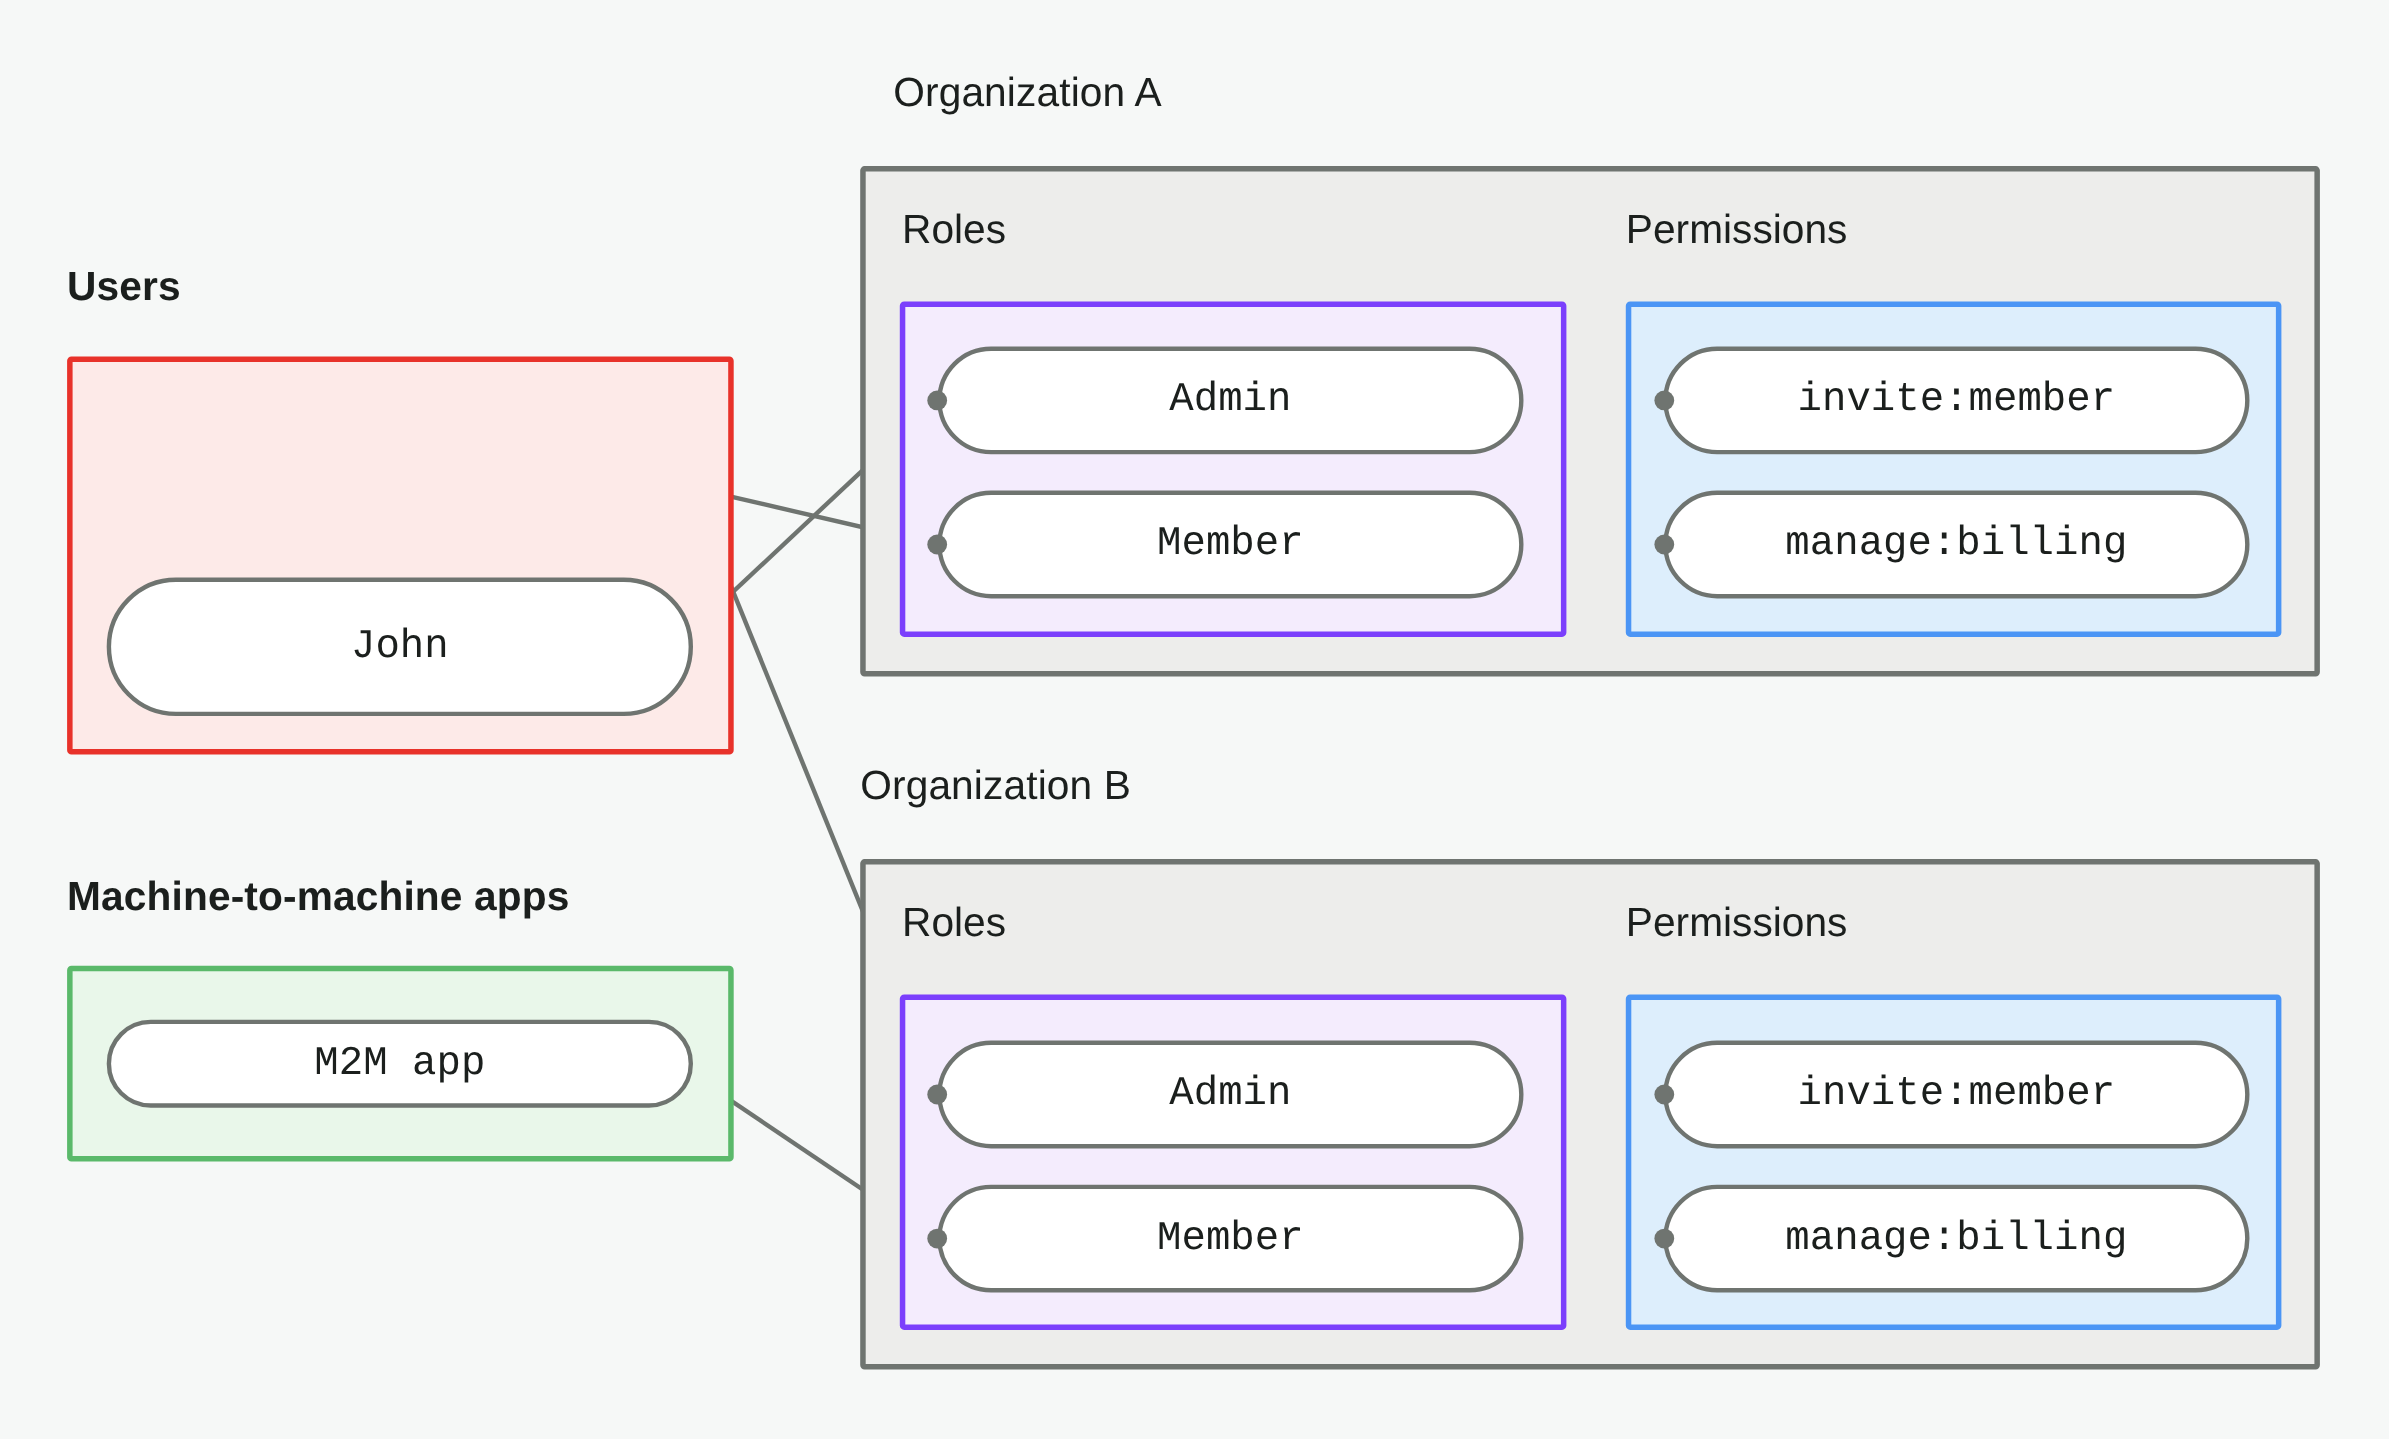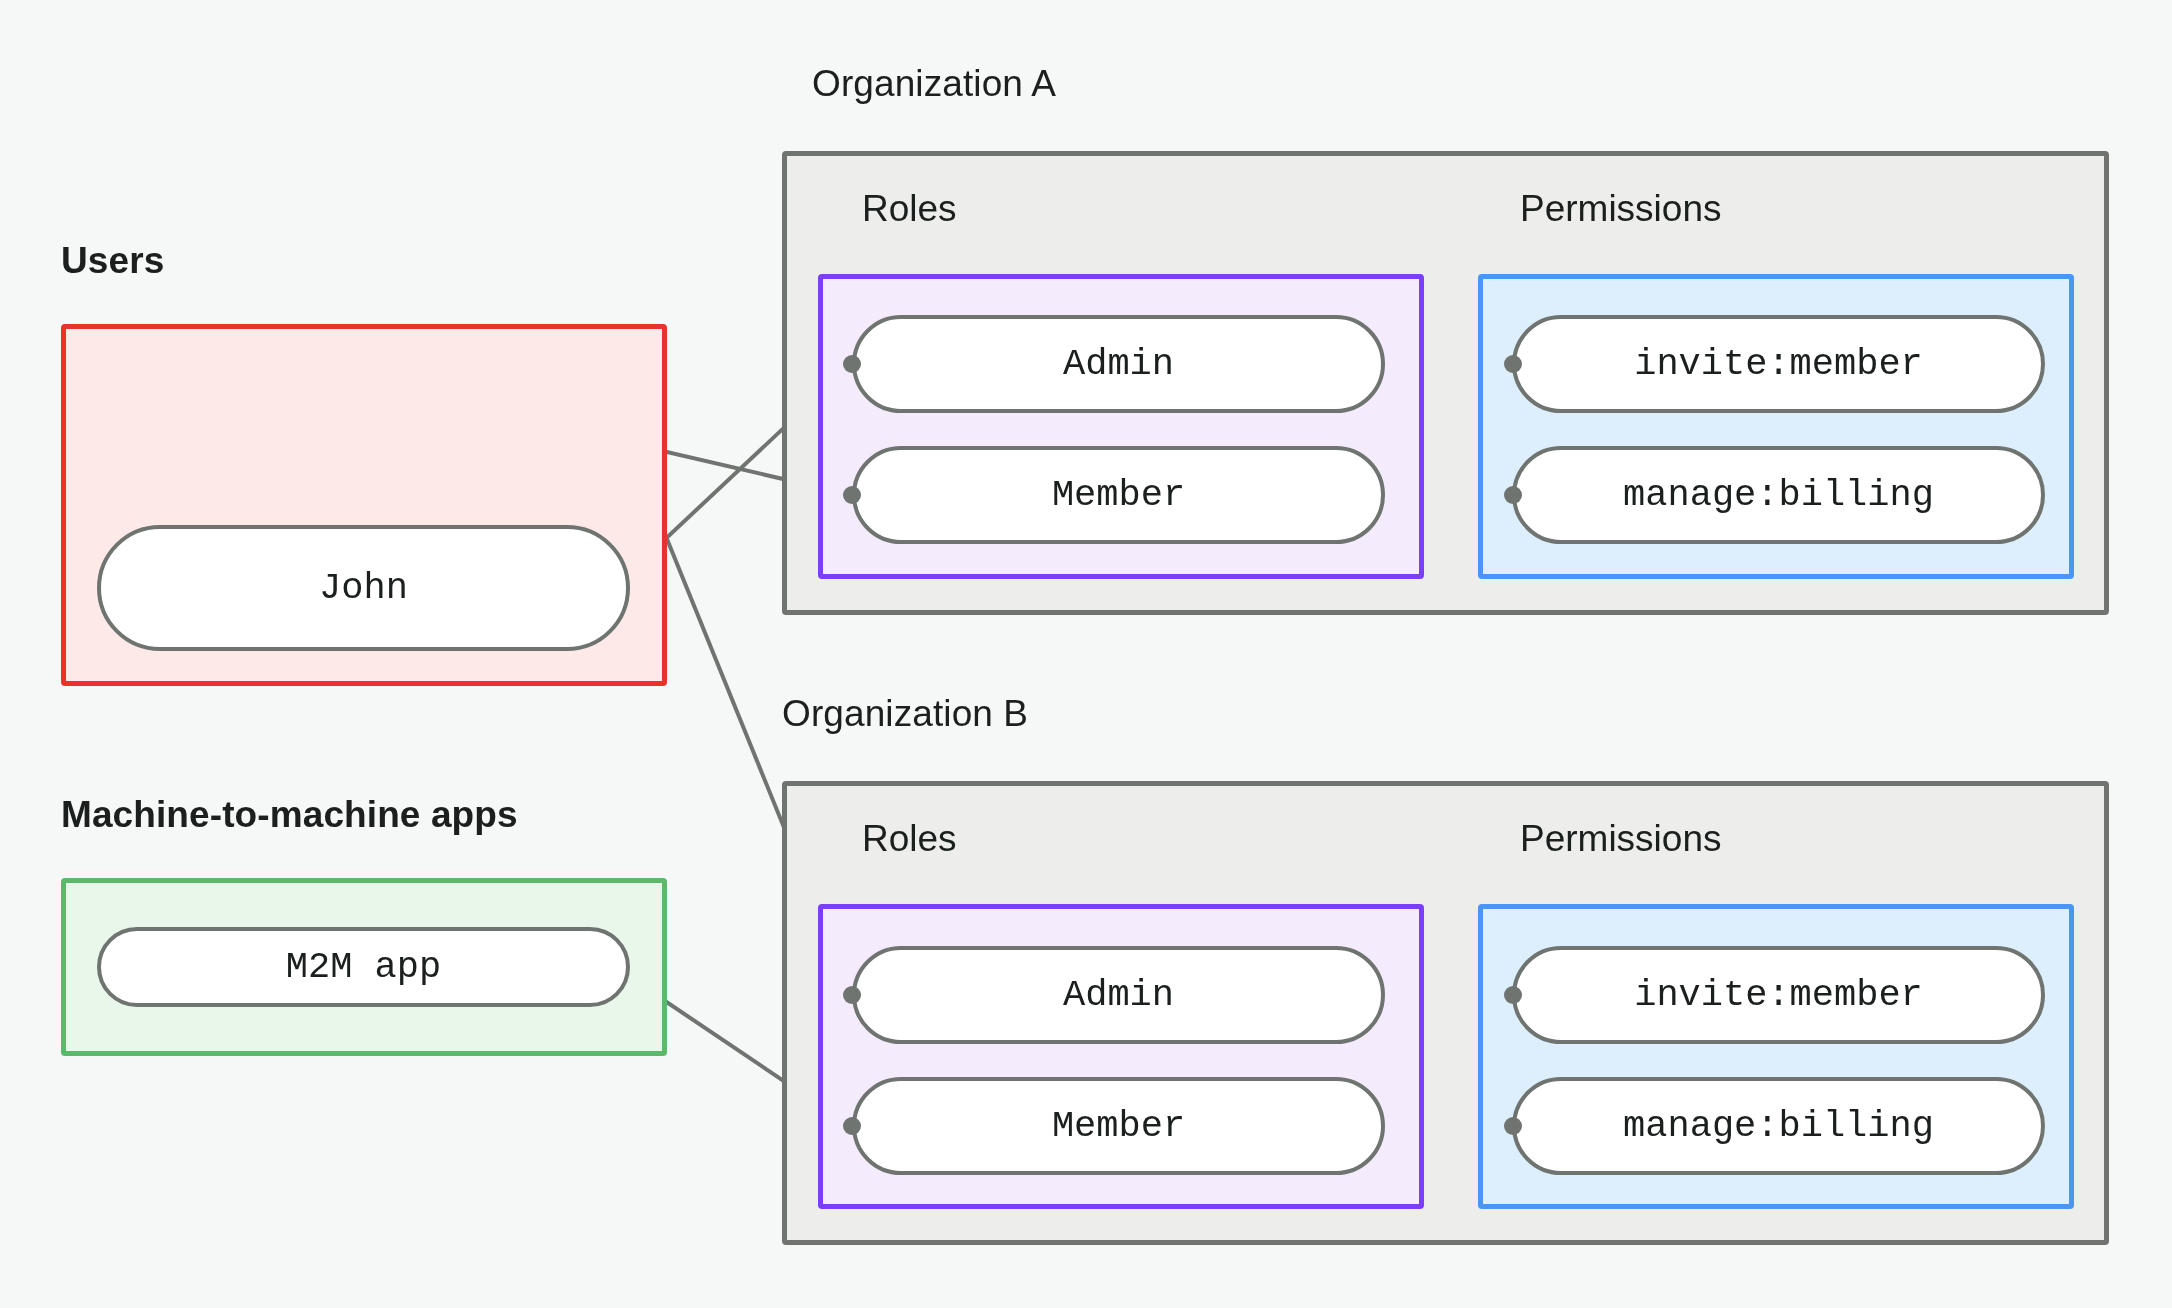--- a/index.html
+++ b/index.html
@@ -37,21 +37,20 @@
   }
   .group-title.bold {
     font-weight: 700;
   }
   .sub-title {
     position: absolute;
     font-size: 37px;
     font-weight: 400;
     color: #1b1f1d;
     white-space: nowrap;
-    margin-left: 42px;
   }
   
   .box {
     position: absolute;
     box-sizing: border-box;
     border-radius: 4px;
   }
   .box-users {
     border: 5px solid #e8322a;
     background: #fdeae8;

